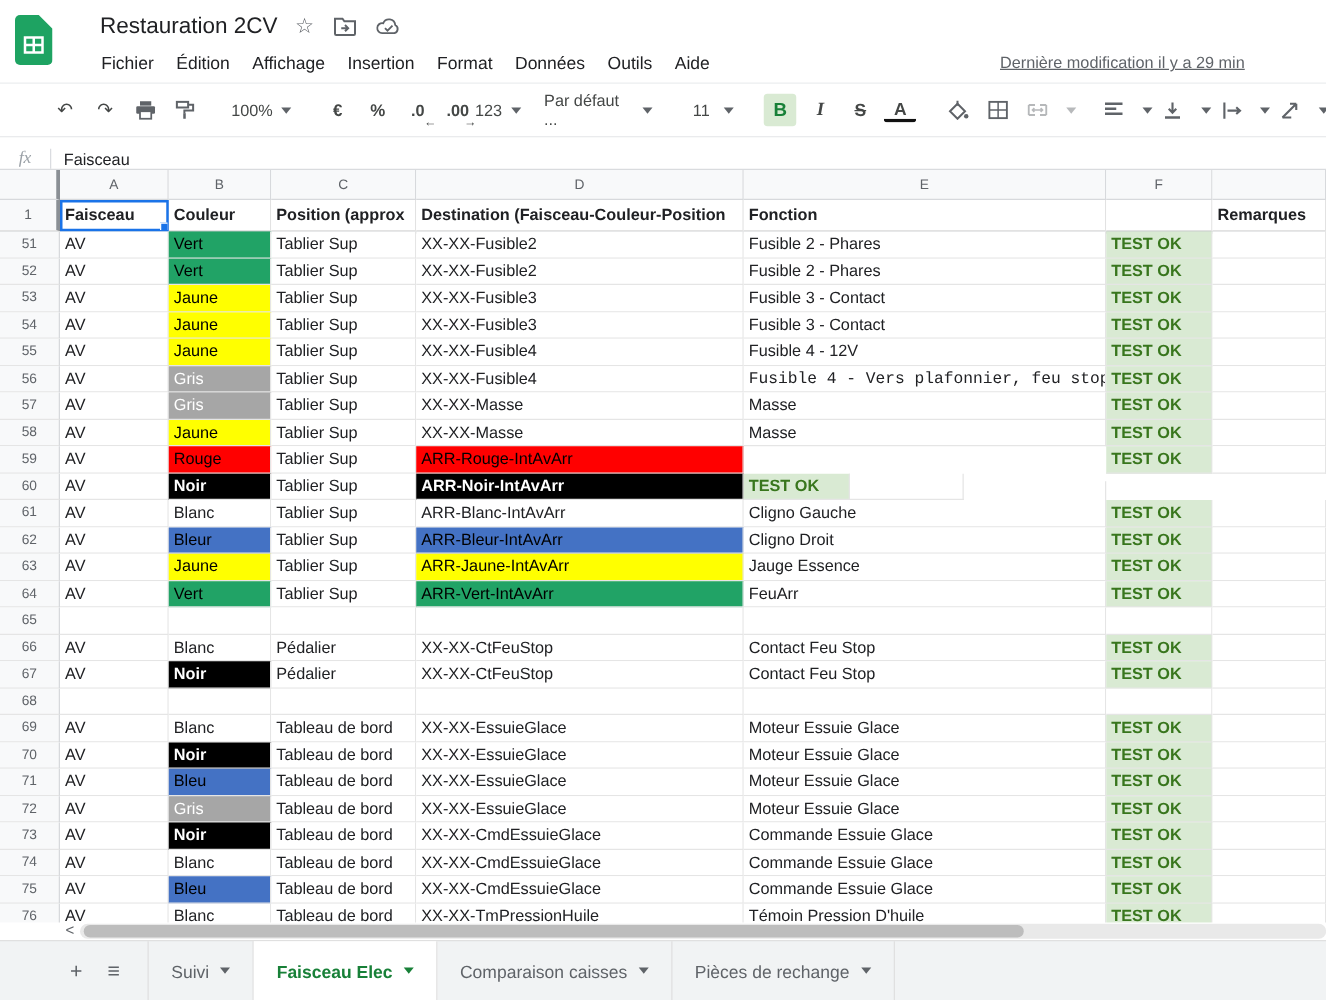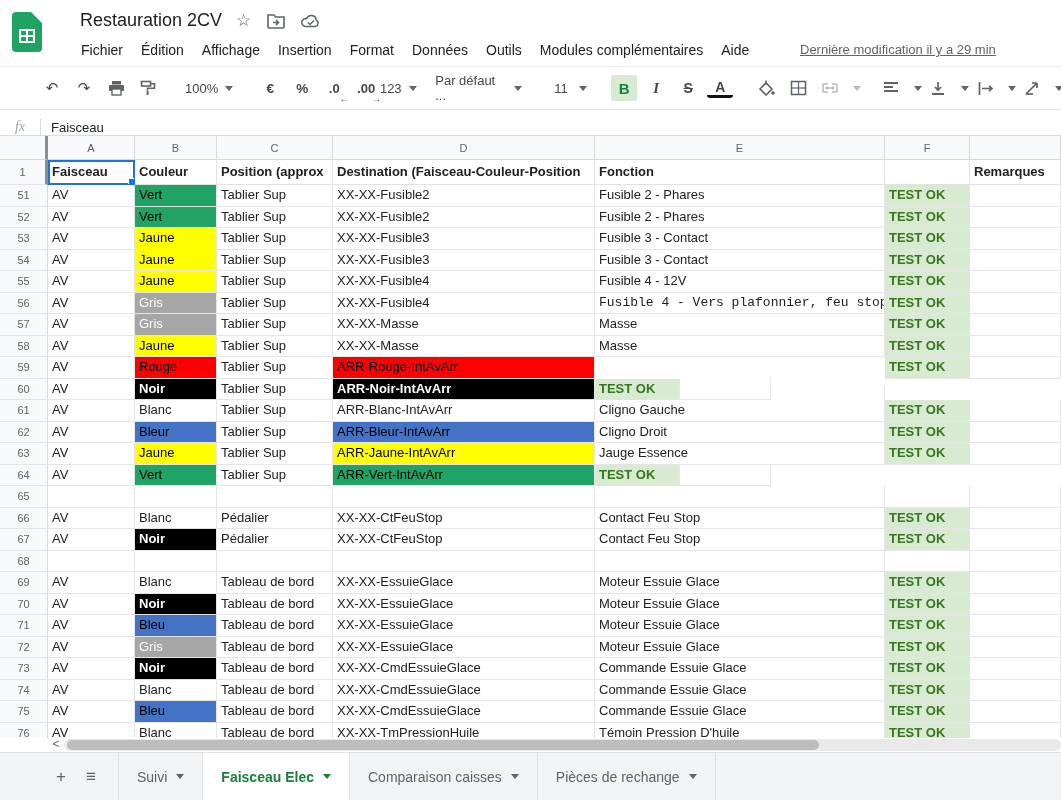--- a/index.html
+++ b/index.html
@@ -113,21 +113,20 @@
       </span>
     </div>
     <div class="menu-row">
         <span class="menu-item">Fichier</span>
         <span class="menu-item">Édition</span>
         <span class="menu-item">Affichage</span>
         <span class="menu-item">Insertion</span>
         <span class="menu-item">Format</span>
         <span class="menu-item">Données</span>
         <span class="menu-item">Outils</span>
-        <span class="menu-item">Modules complémentaires</span>
         <span class="menu-item">Aide</span>
       </div>
     <span class="modified">Dernière modification il y a 29 min</span>
   </div>
 
   <div class="toolbar">
     <span class="tbtn">↶</span>
     <span class="tbtn">↷</span>
     <span class="tbtn">
       <svg width="17" height="16" viewBox="0 0 17 16">
@@ -386,20 +385,21 @@
         <div class="cell" style="width: 290px;">Jauge Essence</div>
         <div class="cell" style="width: 85px; background: rgb(217, 234, 211); color: rgb(56, 118, 29); font-weight: bold;">TEST OK</div>
         <div class="cell" style="width: 91px;"></div>
       </div>
       <div class="grow">
         <div class="rnum">64</div>
         <div class="cell" style="width: 87px;">AV</div>
         <div class="cell" style="width: 82px; background: rgb(33, 163, 102); color: rgb(0, 0, 0);">Vert</div>
         <div class="cell" style="width: 116px;">Tablier Sup</div>
         <div class="cell" style="width: 262px; background: rgb(33, 163, 102); color: rgb(0, 0, 0);">ARR-Vert-IntAvArr</div>
+        <div class="cell" style="width: 290px;">FeuArr</div>
         <div class="cell" style="width: 85px; background: rgb(217, 234, 211); color: rgb(56, 118, 29); font-weight: bold;">TEST OK</div>
         <div class="cell" style="width: 91px;"></div>
       </div>
       <div class="grow">
         <div class="rnum">65</div>
         <div class="cell" style="width: 87px;"></div>
         <div class="cell" style="width: 82px;"></div>
         <div class="cell" style="width: 116px;"></div>
         <div class="cell" style="width: 262px;"></div>
         <div class="cell" style="width: 290px;"></div>

